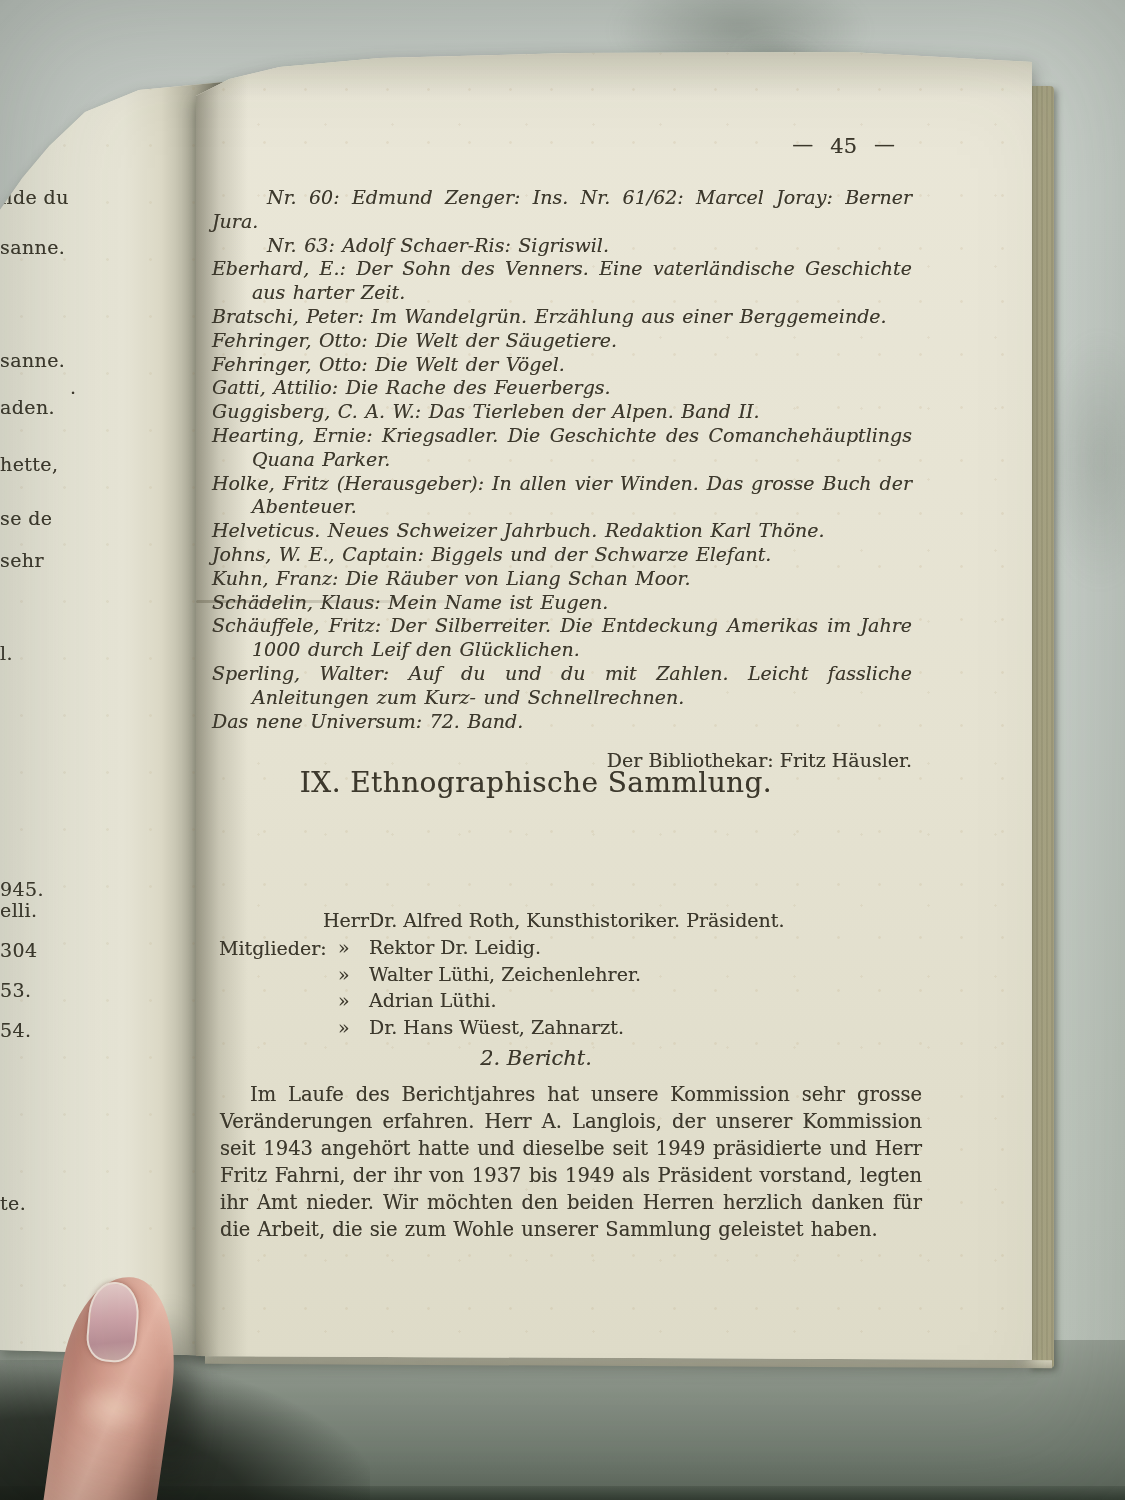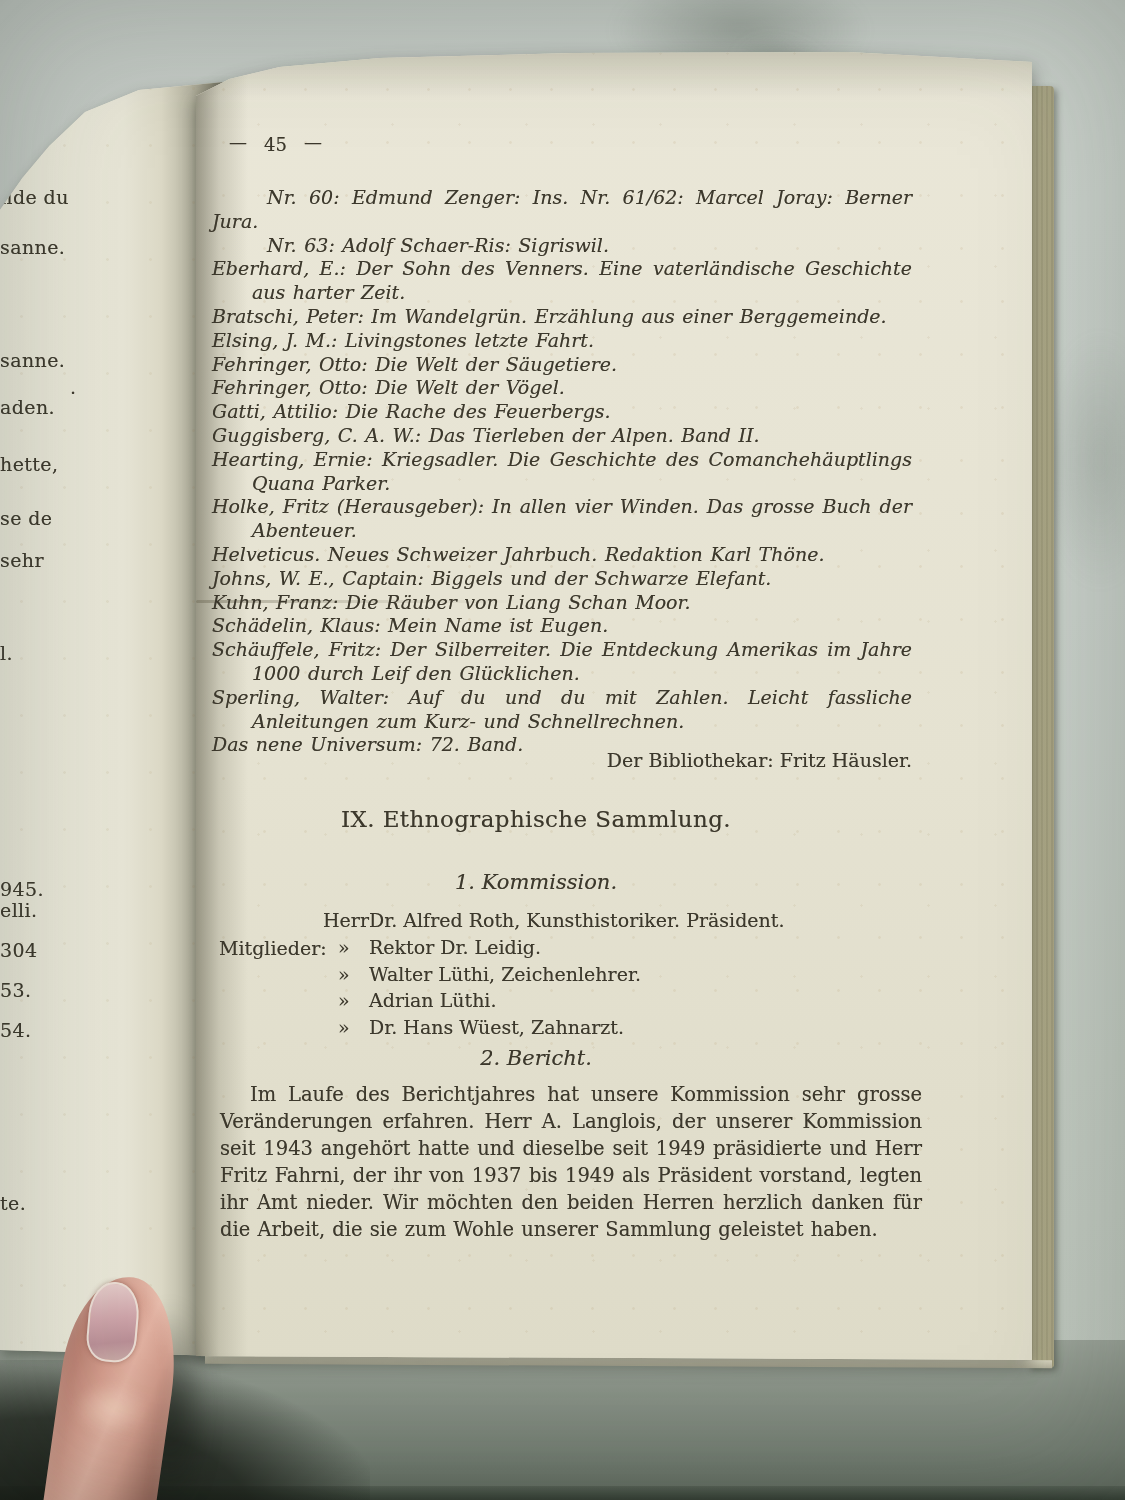--- a/index.html
+++ b/index.html
@@ -45,28 +45,28 @@
     background-size:41px 53px,67px 71px,100% 100%;
     background-position:7px 11px,29px 37px,0 0;}
   .right-page::before{content:"";position:absolute;left:0;top:0;bottom:0;width:52px;
     background:linear-gradient(to right,rgba(88,86,68,0.55),rgba(120,118,98,0.25) 45%,transparent);}
   .right-page::after{content:"";position:absolute;left:0;top:0;width:100%;height:46px;
     background:linear-gradient(to bottom,rgba(150,148,125,0.30),transparent);}
   .crease{position:absolute;left:0;top:548px;width:340px;height:3px;border-radius:2px;
     background:linear-gradient(to right,rgba(108,103,83,0.45),rgba(108,103,83,0.15) 55%,transparent);}
   
   .ink{color:#3c382c;text-shadow:0 0 0.6px rgba(60,56,44,0.5);}
-  .pageno{position:absolute;left:16px;top:82px;width:700px;text-align:left;font-size:18px;}
+  .pageno{position:absolute;left:16px;top:82px;width:700px;text-align:right;font-size:21px;}
   .pageno .d{display:inline-block;margin:0 17px;position:relative;top:-2px;}
   .bib{position:absolute;left:16px;top:134px;width:700px;font-size:19px;line-height:23.8px;text-align:justify;word-spacing:1.5px;font-style:italic;}
   .entry{margin:0;}
   .entry.hang{padding-left:40px;text-indent:-40px;}
   .entry.nr{text-indent:55px;}
   .signature{position:absolute;left:16px;top:697px;width:700px;text-align:right;font-size:19px;padding-right:4px;}
-  .title{position:absolute;left:16px;top:754px;width:700px;text-align:center;font-size:23px;letter-spacing:0.4px;transform:translateX(-26px);}
+  .title{position:absolute;left:16px;top:714px;width:700px;text-align:center;font-size:28px;letter-spacing:0.4px;transform:translateX(-26px);}
   .subhead{position:absolute;left:16px;top:818px;width:700px;text-align:center;font-size:21px;font-style:italic;transform:translateX(-26px);}
   .subhead.b2{top:994px;}
   .members{position:absolute;left:23px;top:855px;width:700px;font-size:19px;line-height:26.8px;}
   .mlabel{position:absolute;left:0;top:12px;margin-top:16px;}
   .mrow{padding-left:104px;}
   .member-prefix{display:inline-block;width:46px;}
   .mrow.g .member-prefix{width:31px;padding-left:15px;}
   .para{position:absolute;left:16px;top:1029px;width:702px;font-size:19.5px;line-height:27px;text-align:justify;text-indent:30px;word-spacing:1px;margin-left:8px;}
   
   .finger{position:absolute;left:44px;top:1272px;width:170px;height:228px;z-index:20;}
@@ -126,41 +126,39 @@
 
       <div class="pageno ink">
         <span class="d">—</span><span>45</span><span class="d">—</span>
       </div>
 
       <div class="bib ink">
         <div class="entry nr">Nr. 60: Edmund Zenger: Ins. Nr. 61/62: Marcel Joray: Berner Jura.</div>
         <div class="entry nr">Nr. 63: Adolf Schaer-Ris: Sigriswil.</div>
         <div class="entry hang">Eberhard, E.: Der Sohn des Venners. Eine vaterländische Geschichte aus harter Zeit.</div>
         <div class="entry hang">Bratschi, Peter: Im Wandelgrün. Erzählung aus einer Berggemeinde.</div>
-        <div class="entry hang">Elsing, J. M.: Livingstones letzte Fahrt.</div>
         <div class="entry hang">Fehringer, Otto: Die Welt der Säugetiere.</div>
         <div class="entry hang">Fehringer, Otto: Die Welt der Vögel.</div>
         <div class="entry hang">Gatti, Attilio: Die Rache des Feuerbergs.</div>
         <div class="entry hang">Guggisberg, C. A. W.: Das Tierleben der Alpen. Band II.</div>
         <div class="entry hang">Hearting, Ernie: Kriegsadler. Die Geschichte des Comanchehäuptlings Quana Parker.</div>
         <div class="entry hang">Holke, Fritz (Herausgeber): In allen vier Winden. Das grosse Buch der Abenteuer.</div>
         <div class="entry hang">Helveticus. Neues Schweizer Jahrbuch. Redaktion Karl Thöne.</div>
         <div class="entry hang">Johns, W. E., Captain: Biggels und der Schwarze Elefant.</div>
         <div class="entry hang">Kuhn, Franz: Die Räuber von Liang Schan Moor.</div>
         <div class="entry hang">Schädelin, Klaus: Mein Name ist Eugen.</div>
         <div class="entry hang">Schäuffele, Fritz: Der Silberreiter. Die Entdeckung Amerikas im Jahre 1000 durch Leif den Glücklichen.</div>
         <div class="entry hang">Sperling, Walter: Auf du und du mit Zahlen. Leicht fassliche Anleitungen zum Kurz- und Schnellrechnen.</div>
         <div class="entry hang">Das nene Universum: 72. Band.</div>
       </div>
 
       <div class="signature ink">Der Bibliothekar: Fritz Häusler.</div>
 
       <div class="title ink">IX. Ethnographische Sammlung.</div>
 
-      <div class="subhead ink">1. Kommission.</div>
 
       <div class="members ink">
         <span class="mlabel">Mitglieder:</span>
         <div class="mrow"><span class="member-prefix">Herr</span><span>Dr. Alfred Roth, Kunsthistoriker. Präsident.</span></div>
         <div class="mrow g"><span class="member-prefix">»</span><span>Rektor Dr. Leidig.</span></div>
         <div class="mrow g"><span class="member-prefix">»</span><span>Walter Lüthi, Zeichenlehrer.</span></div>
         <div class="mrow g"><span class="member-prefix">»</span><span>Adrian Lüthi.</span></div>
         <div class="mrow g"><span class="member-prefix">»</span><span>Dr. Hans Wüest, Zahnarzt.</span></div>
       </div>
 

